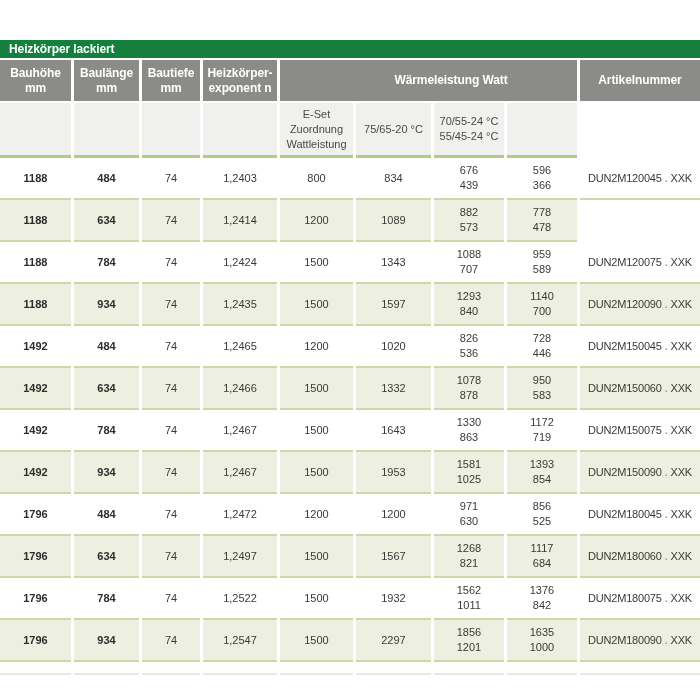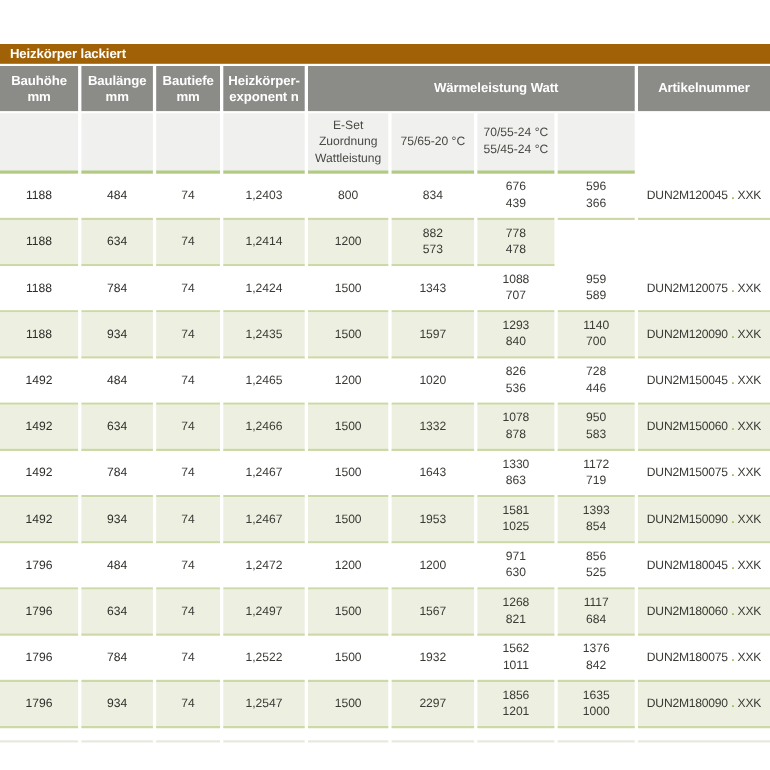--- a/index.html
+++ b/index.html
@@ -5,21 +5,21 @@
   html,body{margin:0;padding:0;}
   body{
     width:700px;height:700px;background:#ffffff;
     font-family:"Liberation Sans","DejaVu Sans",sans-serif;
     color:#3a3a36;overflow:hidden;
   }
   .sheet{position:absolute;top:40px;left:0;width:700px;}
 
   
   .titlebar{
-    height:18px;background:#a16207;color:#ffffff;
+    height:18px;background:#15803d;color:#ffffff;
     font-size:12px;font-weight:bold;line-height:18px;
     padding-left:9px;letter-spacing:-0.1px;
     margin-bottom:2px;
   }
 
   
   .grid{
     display:grid;
     grid-template-columns:71px 65px 58px 74px 73px 75px 70px 70px 120px;
     column-gap:3px;
@@ -47,21 +47,21 @@
 
   
   .row .dcell{
     background:#ffffff;
     font-size:11px;line-height:15px;
     height:40px;display:flex;flex-direction:column;
     align-items:center;justify-content:center;text-align:center;
     border-bottom:2px solid #ccd9a6;
   }
   .row.alt .dcell{background:#edefe0;}
-  .dcell.bold{font-weight:normal;color:#2d2d2a;}
+  .dcell.bold{font-weight:bold;color:#2d2d2a;}
   .artikel{white-space:nowrap;letter-spacing:-0.2px;}
   .artikel .dot{color:#96c04e;font-weight:bold;padding:0 3px;}
 
   
   .stub-row{margin-top:11px;}
   .stub-row .stub{height:2px;background:#e7e9dd;}
 </style>
 </head>
 <body>
 
@@ -157,20 +157,23 @@
           <div>634</div>
         </div>
     <div class="dcell">
           <div>74</div>
         </div>
     <div class="dcell">
           <div>1,2414</div>
         </div>
     <div class="dcell">
           <div>1200</div>
+        </div>
+    <div class="dcell">
+          <div>1089</div>
         </div>
     <div class="dcell">
       <div>882</div>
       <div>573</div>
     </div>
     <div class="dcell">
       <div>778</div>
       <div>478</div>
     </div>
   </div>

